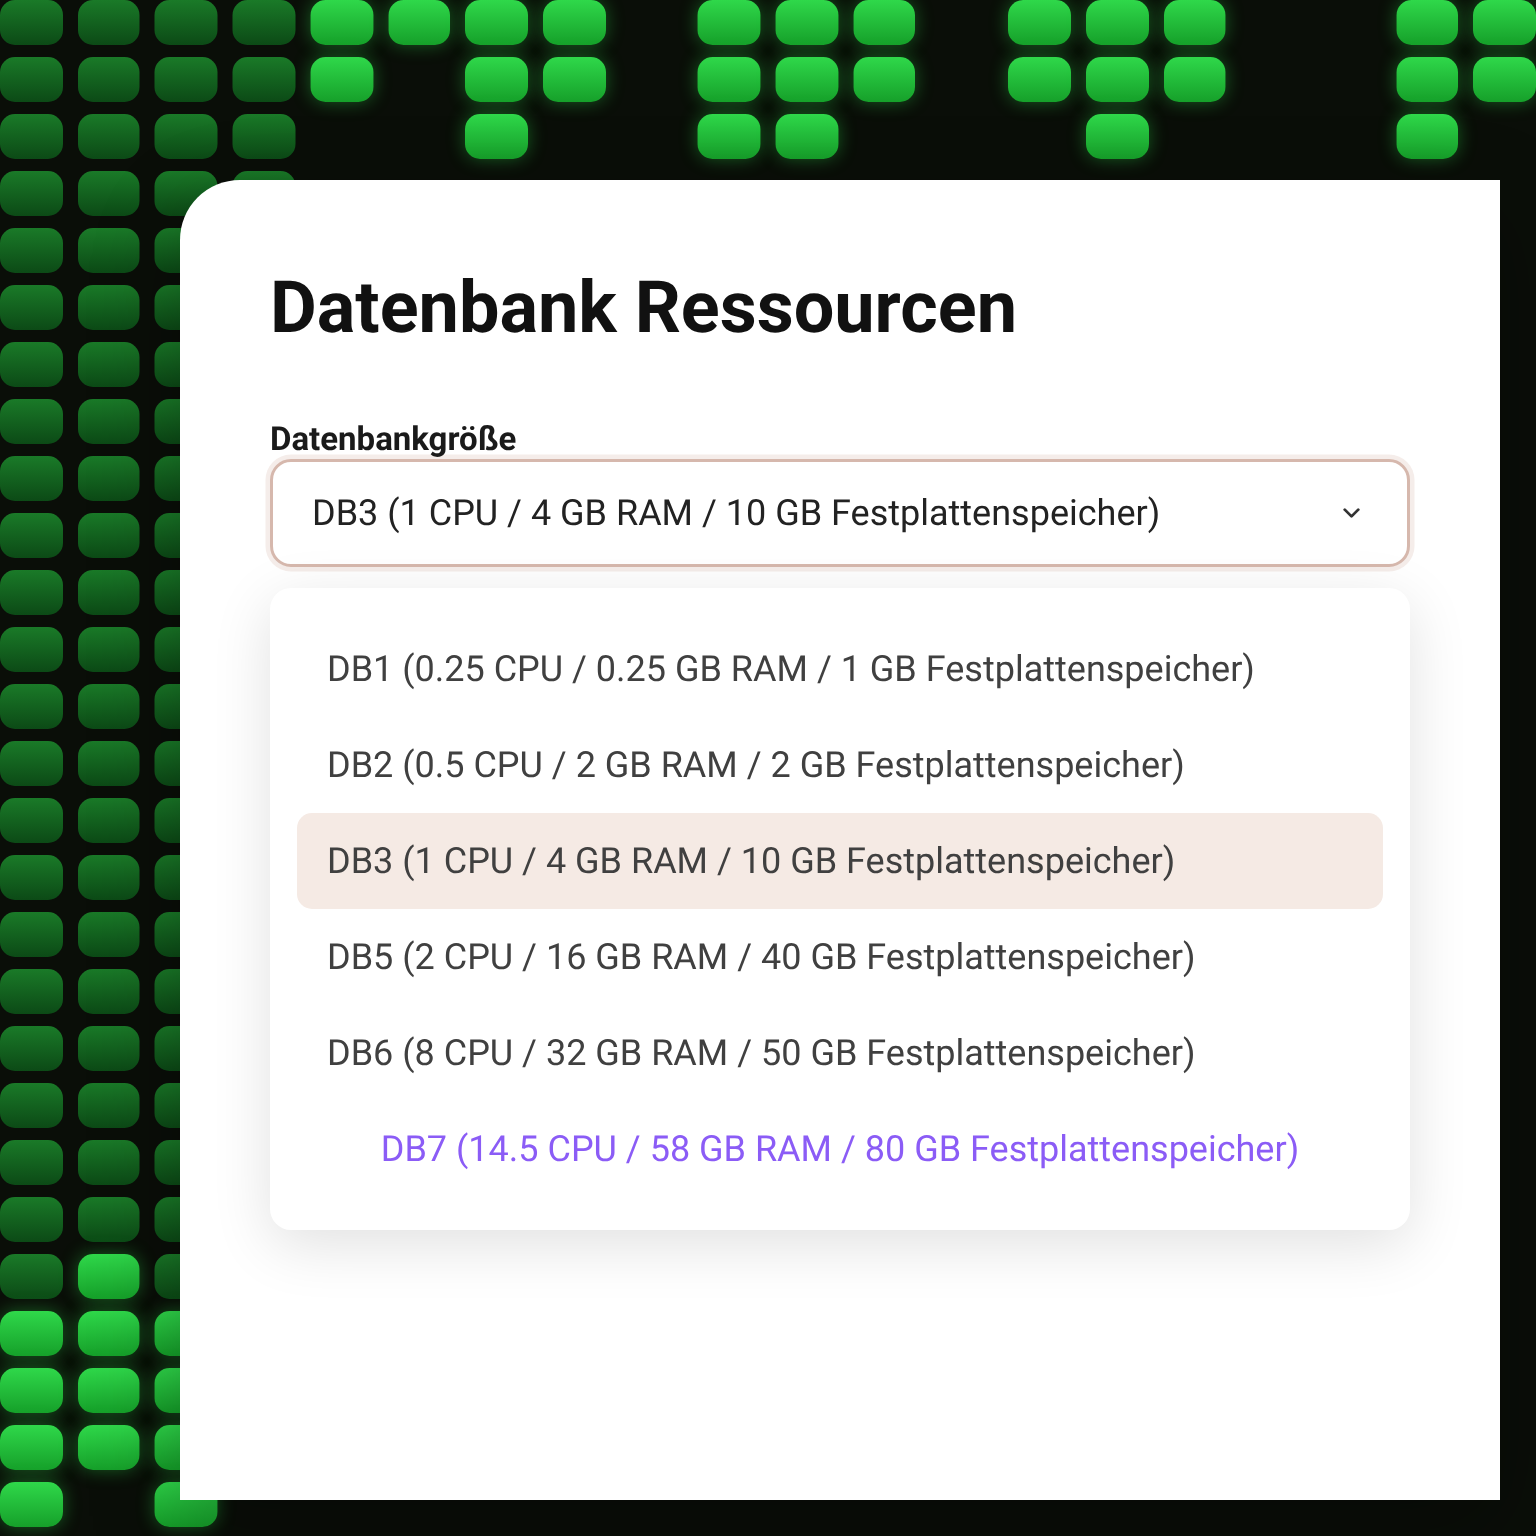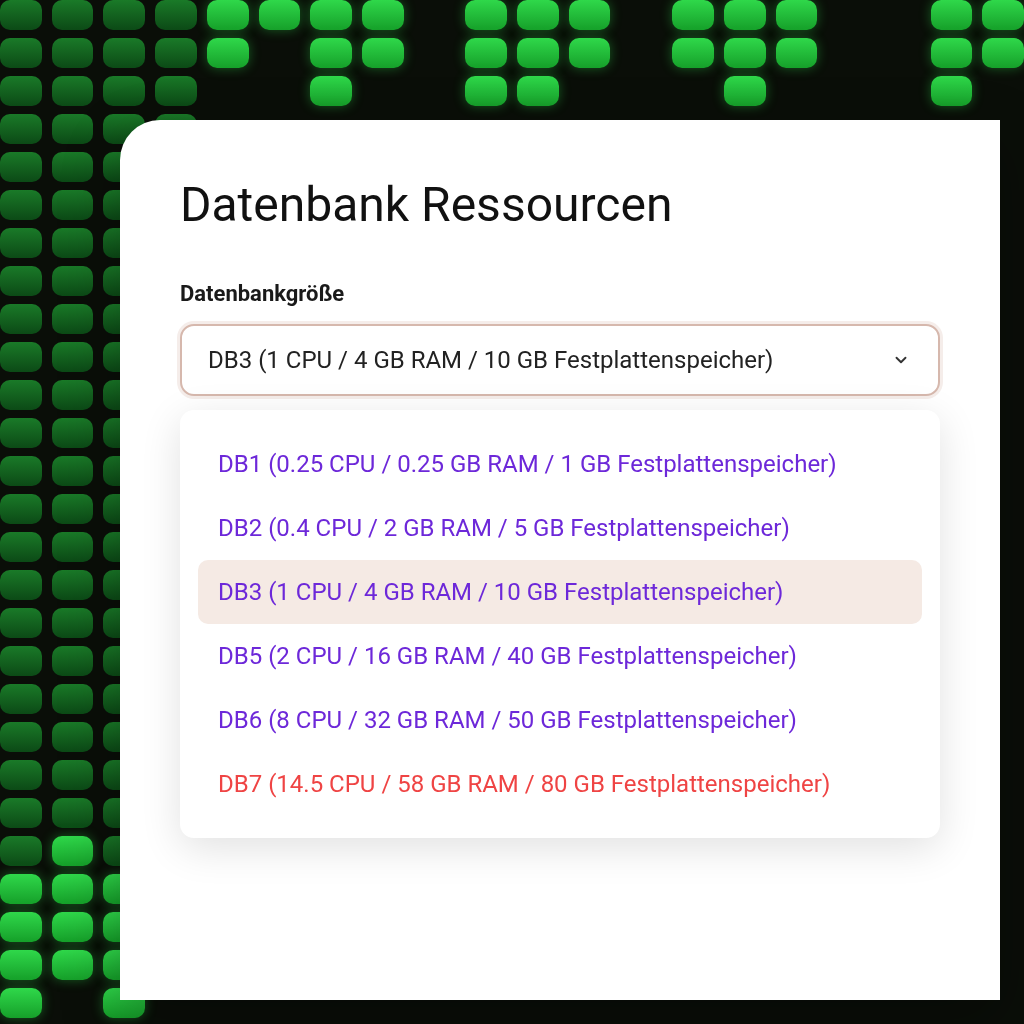--- a/index.html
+++ b/index.html
@@ -30,29 +30,29 @@
       position: absolute;
       left: 120px; top: 120px;
       width: 880px; height: 880px;
       background: #fff;
       border-radius: 40px 0 0 0;
       padding: 56px 60px;
       box-shadow: 0 20px 60px rgba(0,0,0,0.3);
     }
     h1 {
       font-size: 48px;
-      font-weight: 400;
+      font-weight: 700;
       color: #111;
       margin-bottom: 48px;
     }
     .field-label {
       font-size: 22px;
       font-weight: 700;
       color: #1a1a1a;
-      margin-bottom: 18px;
+      margin-bottom: 0;
     }
     .select {
       display: flex;
       align-items: center;
       justify-content: space-between;
       width: 100%;
       padding: 20px 28px 20px 26px;
       border: 2px solid #d6b8ad;
       border-radius: 14px;
       font-size: 24px;
@@ -70,31 +70,32 @@
       margin-top: 14px;
       width: 100%;
       background: #fff;
       border-radius: 14px;
       padding: 22px 18px;
       box-shadow: 0 10px 40px rgba(0,0,0,0.12);
     }
     .option {
       padding: 18px 20px;
       font-size: 24px;
-      color: #6d28d9;
+      color: #404040;
       border-radius: 10px;
       cursor: pointer;
       white-space: nowrap;
       overflow: hidden;
     }
     .option.selected {
       background: #f5eae4;
     }
     .option.faded {
-      color: #ef4444;
+      color: #8b5cf6;
+      text-align: center;
     }
   </style>
 </head>
 <body>
 
 <div class="bg-bars" id="bg">
     <div class="bg-col">
       <div class="bg-bar dim"></div>
       <div class="bg-bar dim"></div>
       <div class="bg-bar dim"></div>
@@ -272,19 +273,19 @@
 
   <div class="select">
     <span>DB3 (1 CPU / 4 GB RAM / 10 GB Festplattenspeicher)</span>
     <svg class="chevron" viewBox="0 0 24 24" fill="none" stroke="#333" stroke-width="2.5" stroke-linecap="round" stroke-linejoin="round">
       <polyline points="6 9 12 15 18 9"></polyline>
     </svg>
   </div>
 
   <div class="dropdown" id="dropdown">
       <div class="option">DB1 (0.25 CPU / 0.25 GB RAM / 1 GB Festplattenspeicher)</div>
-      <div class="option">DB2 (0.4 CPU / 2 GB RAM / 5 GB Festplattenspeicher)</div>
+      <div class="option">DB2 (0.5 CPU / 2 GB RAM / 2 GB Festplattenspeicher)</div>
       <div class="option selected">DB3 (1 CPU / 4 GB RAM / 10 GB Festplattenspeicher)</div>
       <div class="option">DB5 (2 CPU / 16 GB RAM / 40 GB Festplattenspeicher)</div>
       <div class="option">DB6 (8 CPU / 32 GB RAM / 50 GB Festplattenspeicher)</div>
       <div class="option faded">DB7 (14.5 CPU / 58 GB RAM / 80 GB Festplattenspeicher)</div>
     </div>
 </div>
 
 </body></html>

